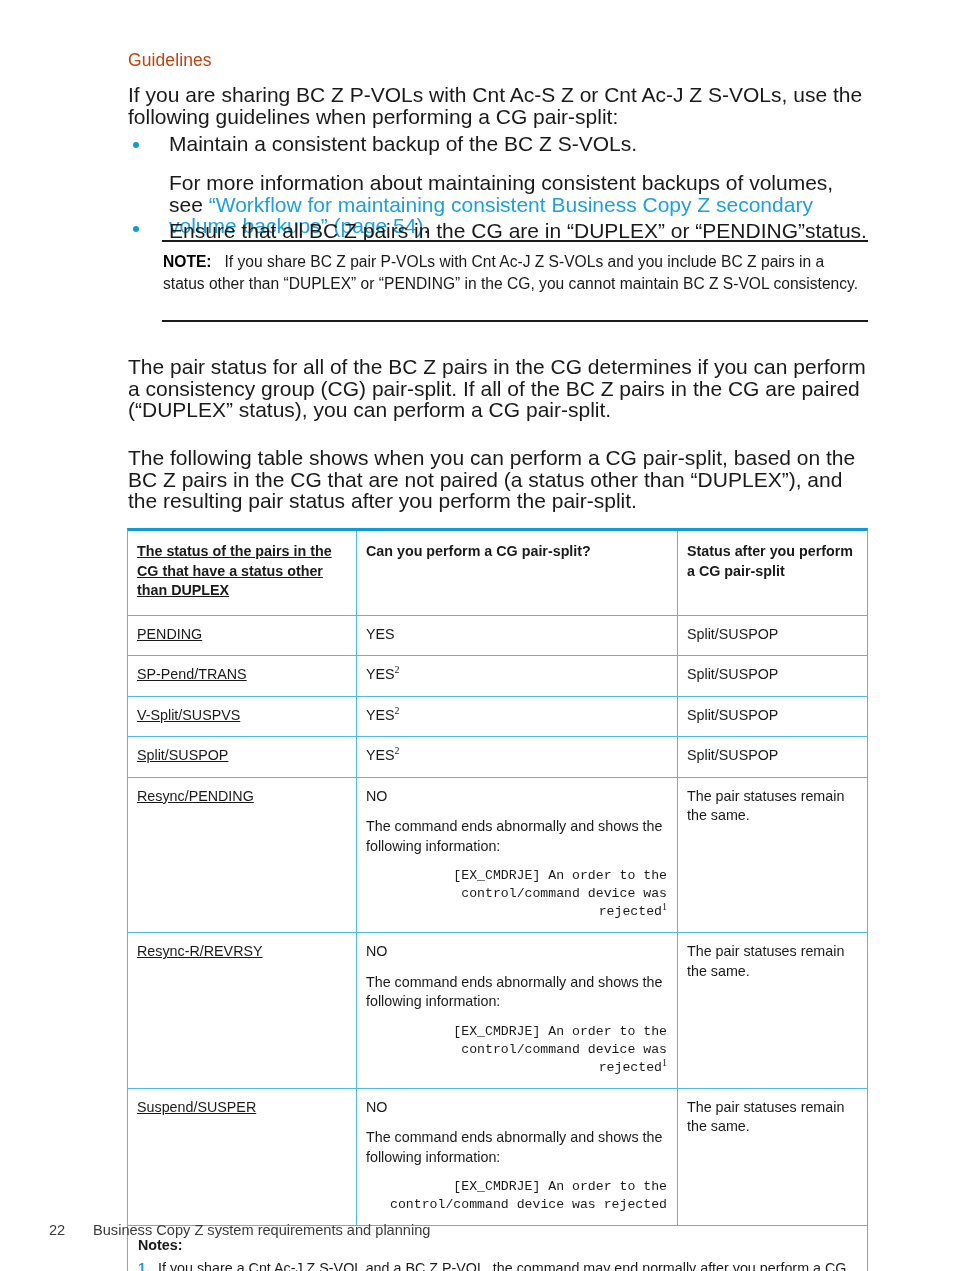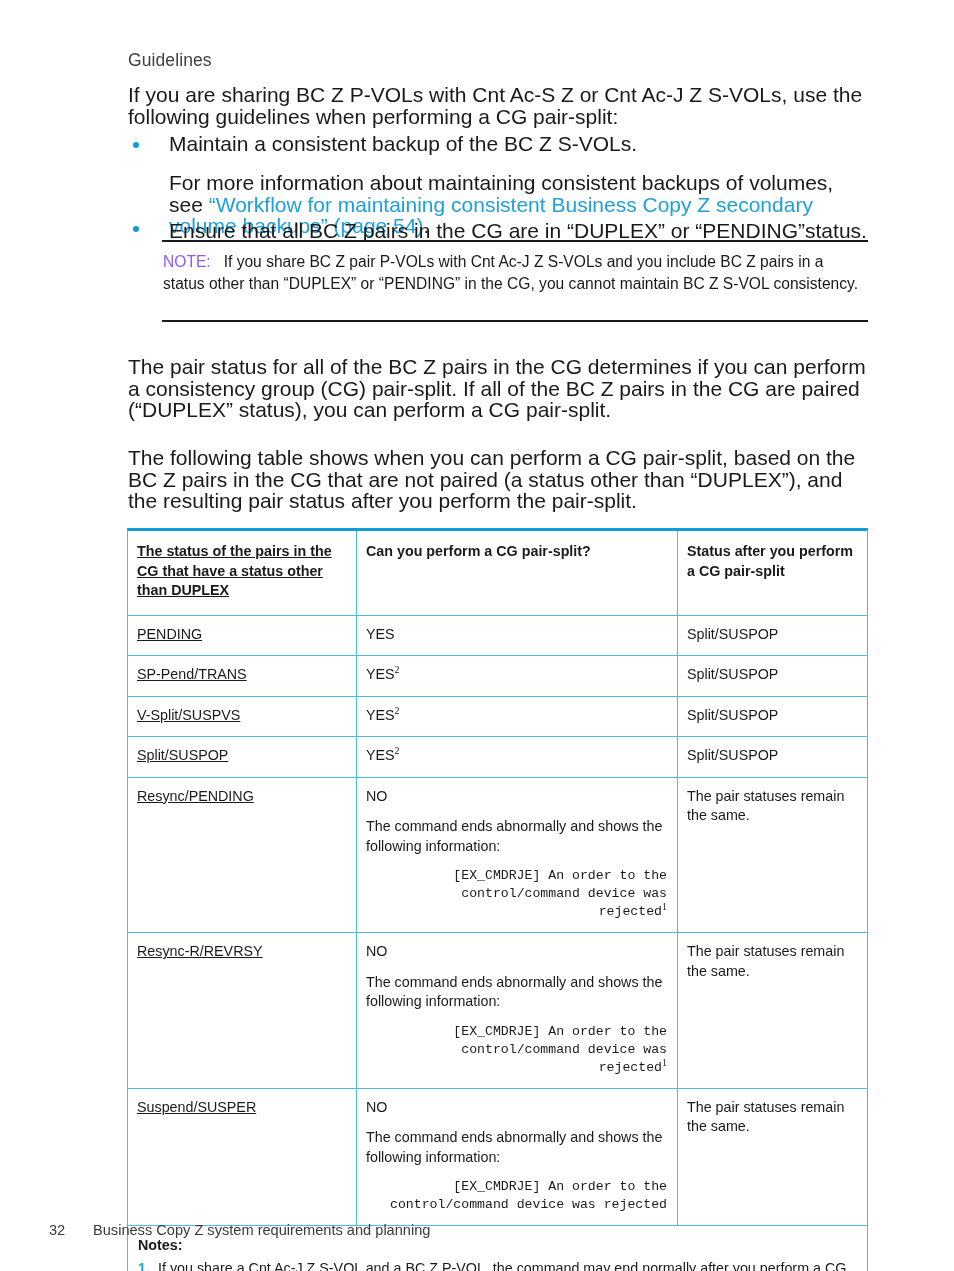--- a/index.html
+++ b/index.html
@@ -22,21 +22,21 @@
     height: 1271px;
     box-sizing: border-box;
   }
 
   
   .sub-head {
     position: absolute;
     left: 128px;
     top: 50px;
     font-size: 17.5px;
-    color: #404040;
+    color: #c2410c;
     letter-spacing: .1px;
   }
   .body-p {
     font-size: 21px;
     line-height: 21.5px;
     color: #1a1a1a;
   }
   .indent-1 { position: absolute; left: 128px; width: 740px; }
   .indent-2 { position: absolute; left: 169px; width: 700px; }
 
@@ -62,22 +62,22 @@
     background: #1a1a1a;
   }
   .note-body {
     position: absolute;
     left: 163px;
     width: 706px;
     font-size: 15.6px;
     line-height: 21.5px;
   }
   .note-label {
-    color: #8b5cf6;
-    font-weight: normal;
+    color: #000000;
+    font-weight: bold;
   }
 
   
   .sec-head {
     position: absolute;
     left: 49px;
     top: 344px;
     font-size: 21.5px;
     color: #1da0dc;
     letter-spacing: .1px;
@@ -265,16 +265,16 @@
             <td colspan="3">
               <div class="notes-title">Notes:</div>
               <div class="note-item"><span class="note-num">1.</span><span>If you share a Cnt Ac-J Z S-VOL and a BC Z P-VOL, the command may end normally after you perform a CG pair-split. Ensure the status of the pairs within the CG have changed to “Split/SUSPOP” (use the </span></div>
             </td>
           </tr>
         </tbody>
     </table>
   </div>
 
   <div class="footer">
-    <span class="pg-num">32</span><span>Business Copy Z system requirements and planning</span>
+    <span class="pg-num">22</span><span>Business Copy Z system requirements and planning</span>
   </div>
 
 </div>
 
 </body></html>

